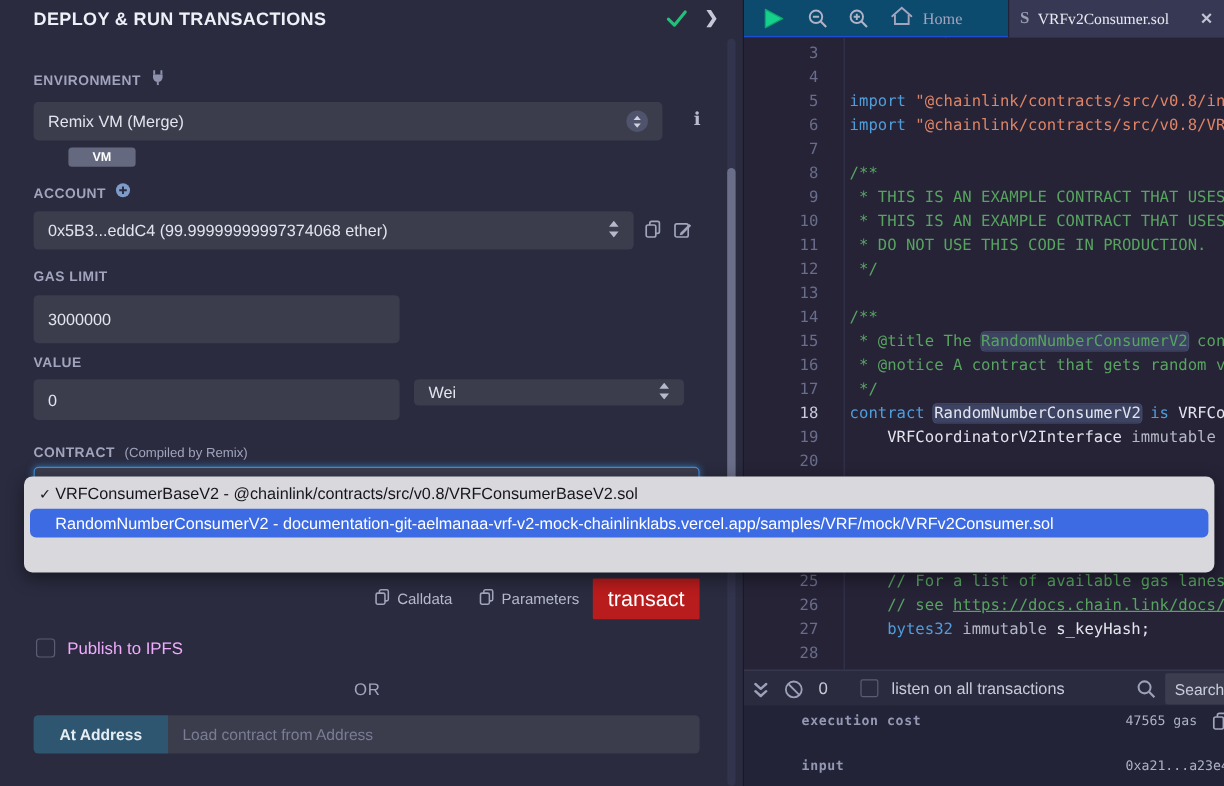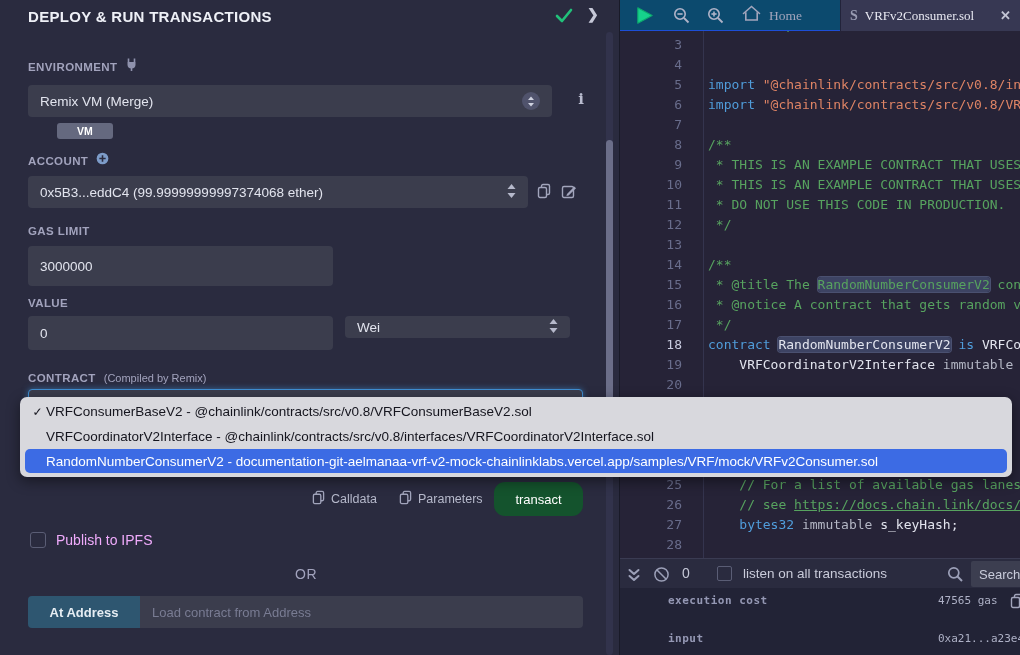--- a/index.html
+++ b/index.html
@@ -41,22 +41,22 @@
   .gas-input { left:28px; top:246px; width:305px; height:40px; }
   .value-input { left:28px; top:316px; width:305px; height:34px; }
   .wei-select { left:345px; top:316px; width:225px; height:22px; }
 
   .contract-select { left:28px; top:389px; width:555px; height:30px;
                      border:1px solid #3f8ed2; box-shadow:0 0 6px rgba(63,142,210,.65); z-index:5; }
 
   .action-link { position:absolute; display:flex; align-items:center; gap:6px;
                  font-size:12.5px; color:#b6b9cb; top:490px; }
   .transact-btn { position:absolute; left:494px; top:482px; width:89px; height:34px;
-                  background:#14532d; border:none; border-radius:11px; color:#fff;
-                  font-size:13px; font-family:"Liberation Sans",sans-serif; }
+                  background:#b91c1c; border:none; border-radius:1px; color:#fff;
+                  font-size:18px; font-family:"Liberation Sans",sans-serif; }
 
   .checkbox { border:1px solid #5a5d75; border-radius:3px; background:transparent; }
   .publish-box { position:absolute; left:30px; top:532px; width:16px; height:16px; }
   .publish-label { position:absolute; left:56px; top:532px; font-size:14px; color:#f0abfc; }
 
   .or-text { position:absolute; left:0; top:566px; width:612px; text-align:center;
              font-size:14px; color:#a2a3bd; letter-spacing:.5px; }
 
   .ataddr-btn { position:absolute; left:28px; top:596px; width:112px; height:32px;
                 background:#2e5670; border:none; border-radius:4px 0 0 4px; color:#e6edf3;
@@ -444,23 +444,19 @@
           </div>
         </div>
     </div>
   </main>
 
   <div class="dropdown-menu">
       <div class="dd-opt">
         <span class="dd-check">✓</span>
         <span class="dd-label">VRFConsumerBaseV2 - @chainlink/contracts/src/v0.8/VRFConsumerBaseV2.sol</span>
       </div>
-      <div class="dd-opt">
-        <span class="dd-check"></span>
-        <span class="dd-label">VRFCoordinatorV2Interface - @chainlink/contracts/src/v0.8/interfaces/VRFCoordinatorV2Interface.sol</span>
-      </div>
       <div class="dd-opt dd-hl">
         <span class="dd-check"></span>
         <span class="dd-label">RandomNumberConsumerV2 - documentation-git-aelmanaa-vrf-v2-mock-chainlinklabs.vercel.app/samples/VRF/mock/VRFv2Consumer.sol</span>
       </div>
     </div>
 
 </div>
 
 </body></html>

